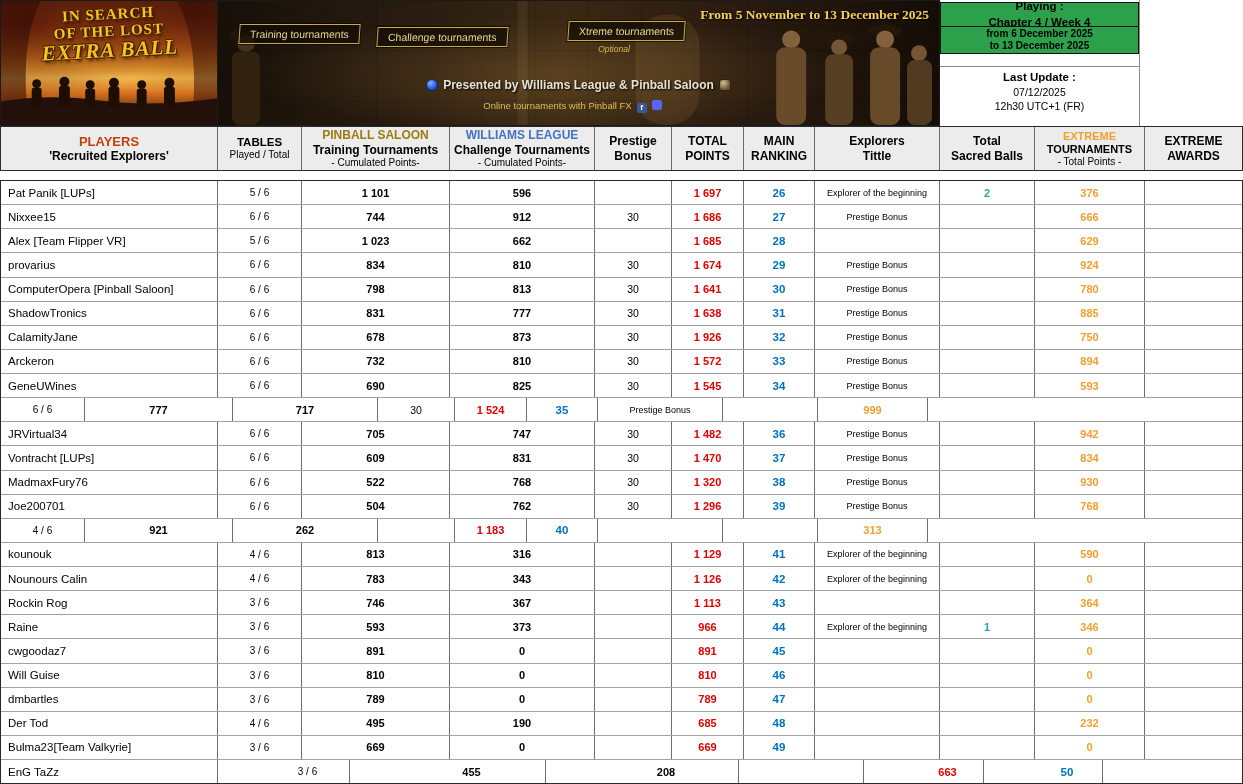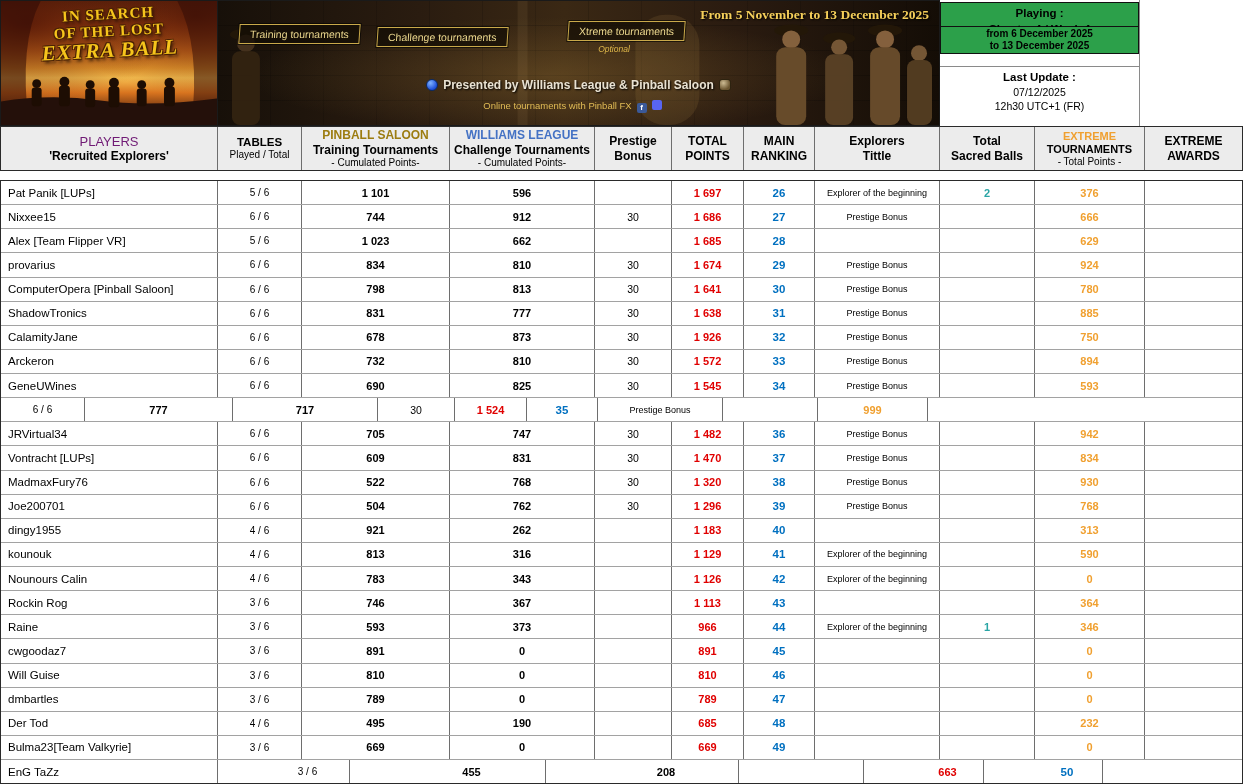--- a/index.html
+++ b/index.html
@@ -49,21 +49,21 @@
   .badge-blue { background:radial-gradient(circle at 35% 30%, #7fb2ff, #1d4ed8 70%); border:1px solid #0a2a66; }
   .badge-sepia { background:radial-gradient(circle at 35% 30%, #cdbb93, #6b5530 70%); border:1px solid #2e2310; border-radius:3px !important; }
   .online { position:absolute; top:99px; left:0; right:12px; text-align:center; color:#e0bb55; font-size:9.5px; }
   .online .sq { display:inline-block; width:10px; height:10px; margin-left:5px; vertical-align:-1px;
     border-radius:2px; color:#fff; font-size:8px; line-height:10px; font-weight:bold; text-align:center; }
   .sq-fb { background:#3b5998; }
   .sq-dc { background:#5865f2; }
 
   .right-info { width:200px; flex:0 0 200px; background:#fff; border-right:1px solid #8a8a8a; display:flex; flex-direction:column; }
   .green-box { background:#2ca04a; border:1px solid #111; text-align:center; color:#000; padding:3px 2px; }
-  .green-box.first { margin-top:2px; height:25px; display:flex; flex-direction:column; }
+  .green-box.first { margin-top:2px; height:25px; display:flex; flex-direction:column; justify-content:center; }
   .green-box.second { border-top:none; height:27px; display:flex; flex-direction:column; justify-content:center; }
   .g-bold { font-weight:bold; font-size:11.5px; line-height:1.35; }
   .g-small { font-weight:bold; font-size:10px; line-height:1.25; }
   .last-update { margin-top:12px; border-top:1px solid #8a8a8a; flex:1; text-align:center; padding-top:4px; }
   .lu-label { font-weight:bold; font-size:11.5px; margin-bottom:3px; }
   .lu-val { font-size:10.5px; line-height:1.3; }
   .far-right { flex:1; background:#fff; }
 
   
   .thead { display:flex; height:45px; flex:0 0 45px; background:#ececec; border:1px solid #2a2a2a; }
@@ -82,21 +82,21 @@
   .col-prestige{ width:77px;  flex:0 0 77px; }
   .col-total   { width:72px;  flex:0 0 72px; }
   .col-ranking { width:71px;  flex:0 0 71px; }
   .col-title   { width:125px; flex:0 0 125px; }
   .col-sacred  { width:95px;  flex:0 0 95px; }
   .col-extreme { width:110px; flex:0 0 110px; }
   .col-awards  { flex:1; }
 
   .hcell { flex-direction:column; line-height:1.18; text-align:center; padding:1px 0; }
   .hcell.col-players { align-items:center; justify-content:center; padding-left:0; }
-  .h-main { font-size:13px; font-weight:normal; color:#701a75;text-align:right; }
+  .h-main { font-size:13px; font-weight:bold; color:#c2410c;text-align:right; }
   .h-sub  { font-size:10px; color:#000; }
   .h-sub-b{ font-size:11.5px; font-weight:bold; color:#000; }
   .h-line2{ font-size:12px; font-weight:bold; color:#000; }
   .brand-gold   { color:#9c7c10; font-weight:bold; font-size:12px; }
   .brand-blue   { color:#4472c4; font-weight:bold; font-size:12px; }
   .brand-orange { color:#f0a030; font-weight:bold; font-size:11px; }
   .h-extreme-l2 { font-size:11px; font-weight:bold; color:#000; }
 
   .name     { font-size:11.5px; color:#000; }
   .tablesv  { font-size:10px; color:#000; }
@@ -452,21 +452,20 @@
     <div class="cell col-prestige prestigev">30</div>
     <div class="cell col-total totalv">1 296</div>
     <div class="cell col-ranking rankv">39</div>
     <div class="cell col-title titlev">Prestige Bonus</div>
     <div class="cell col-sacred sacredv"></div>
     <div class="cell col-extreme extremev">768</div>
     <div class="cell col-awards awardsv"></div>
   </div>
 
   <div class="trow">
-    <div class="cell col-players name">dingy1955</div>
     <div class="cell col-tables tablesv">4 / 6</div>
     <div class="cell col-training pts">921</div>
     <div class="cell col-challenge pts">262</div>
     <div class="cell col-prestige prestigev"></div>
     <div class="cell col-total totalv">1 183</div>
     <div class="cell col-ranking rankv">40</div>
     <div class="cell col-title titlev"></div>
     <div class="cell col-sacred sacredv"></div>
     <div class="cell col-extreme extremev">313</div>
     <div class="cell col-awards awardsv"></div>

